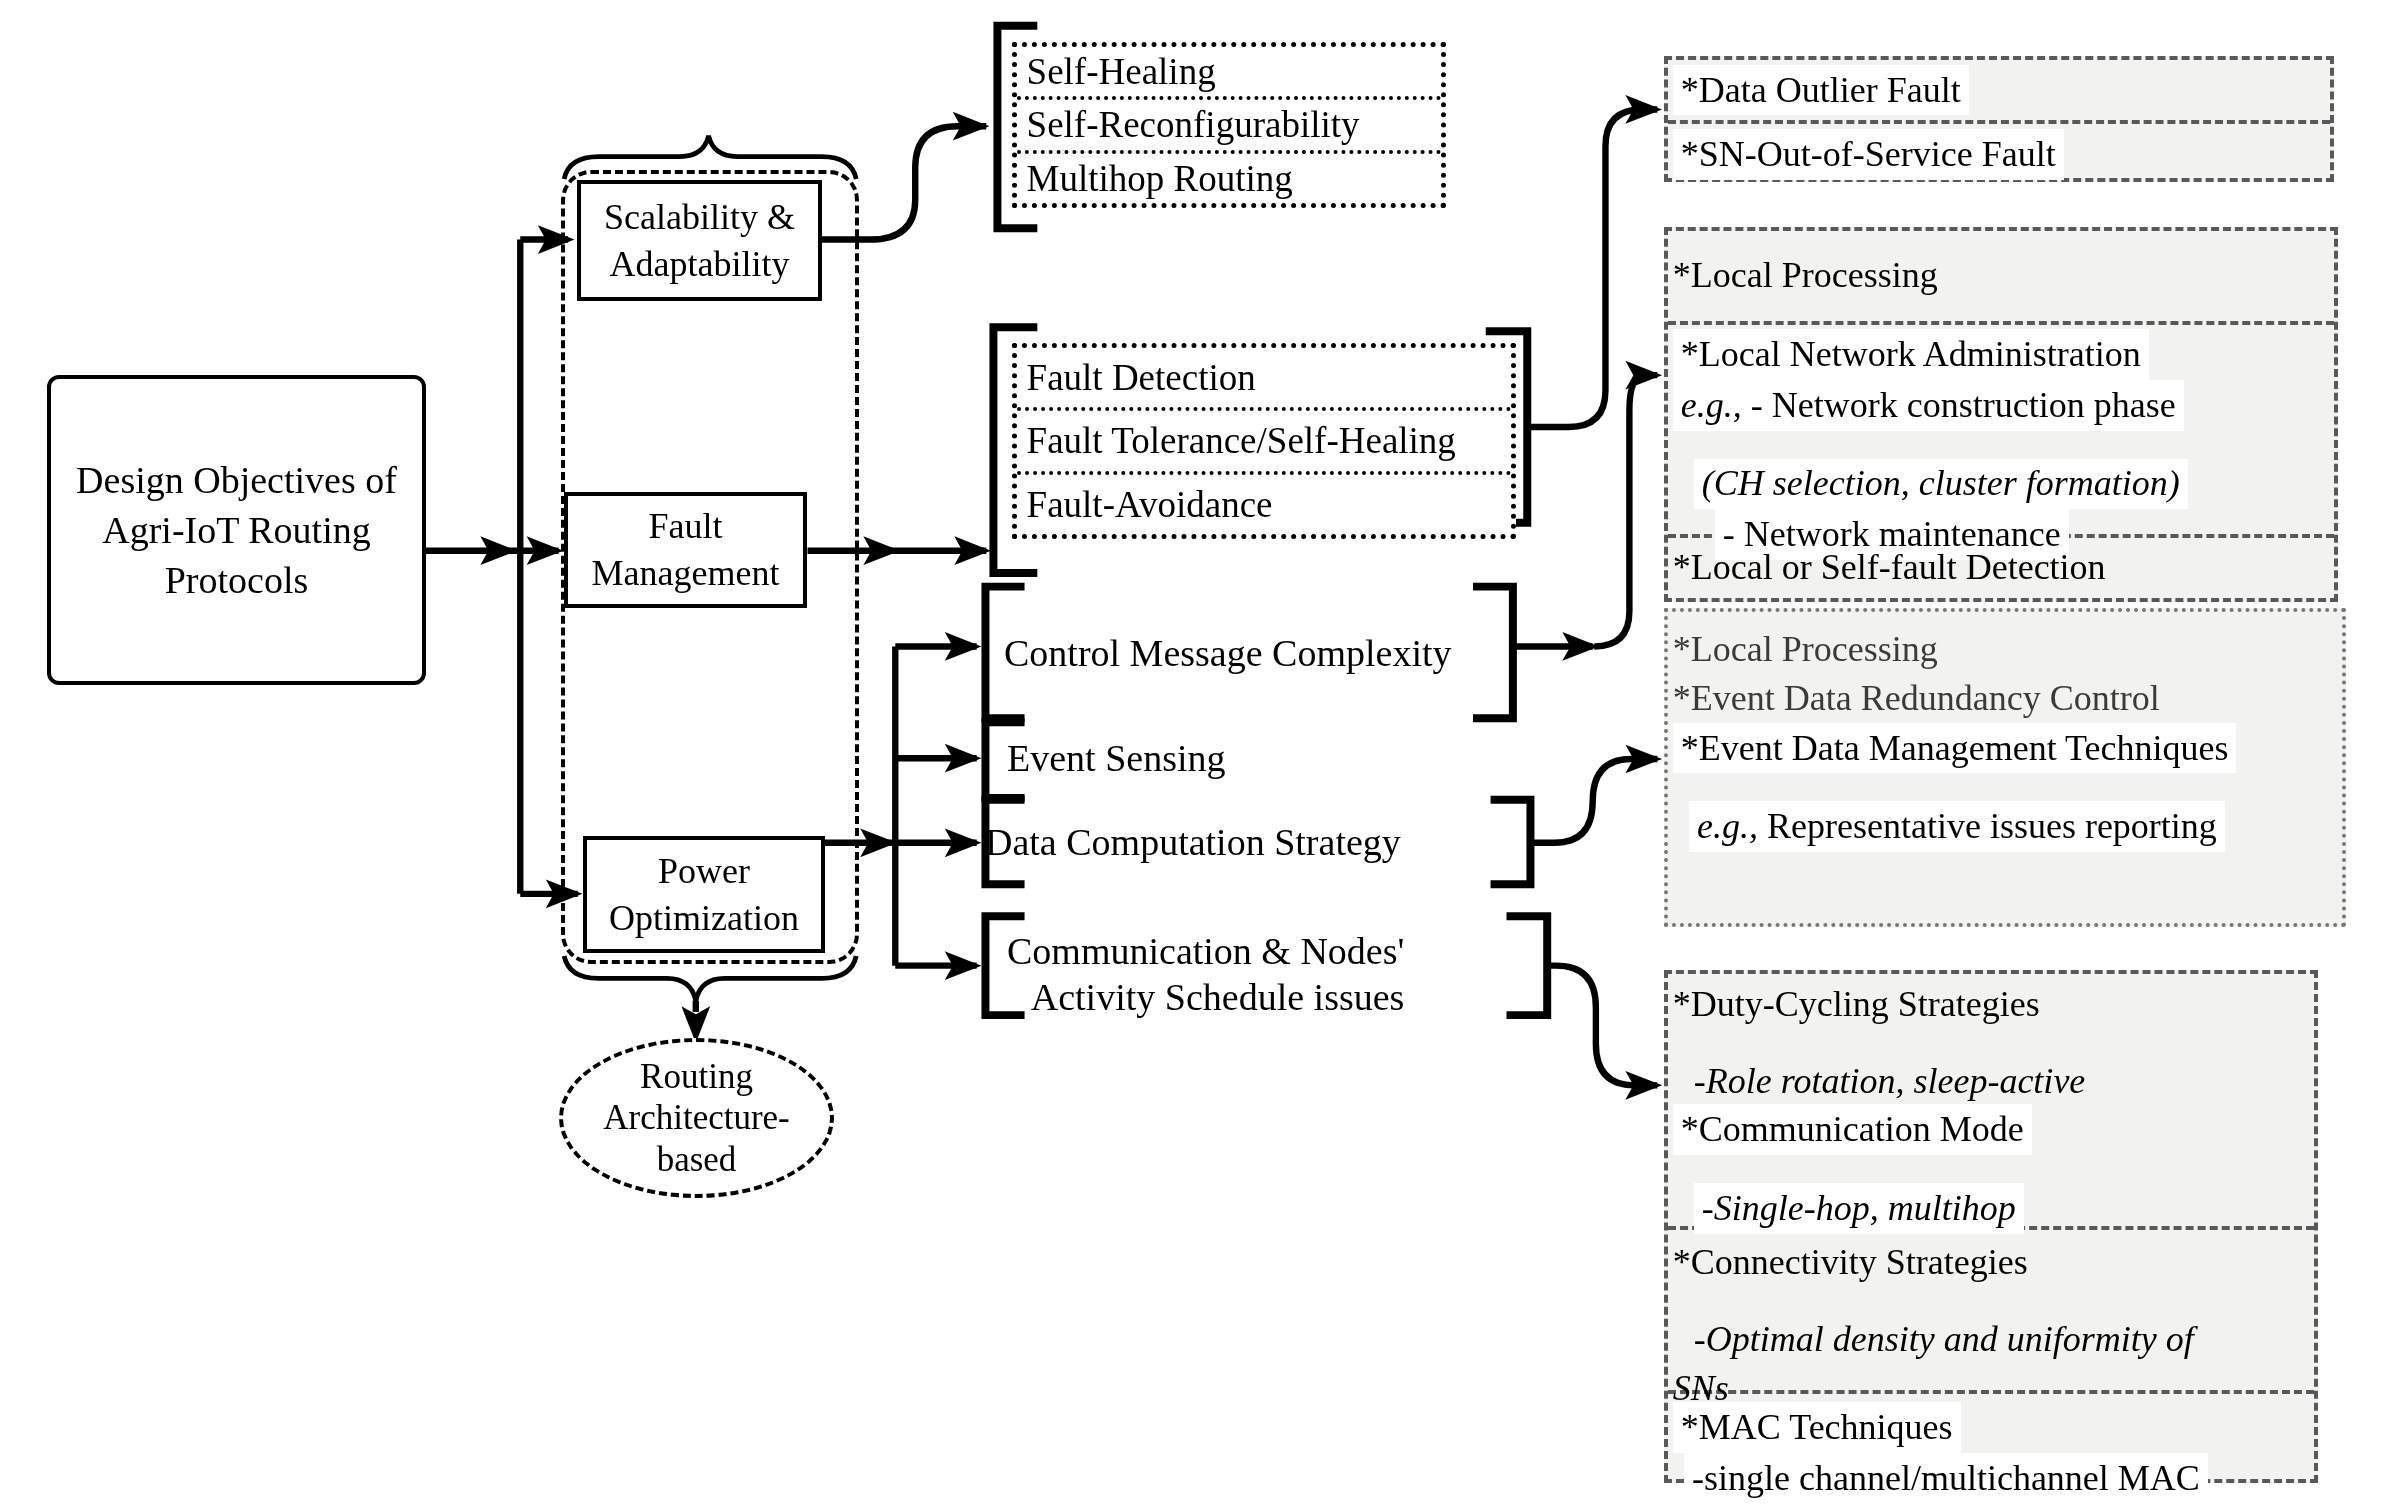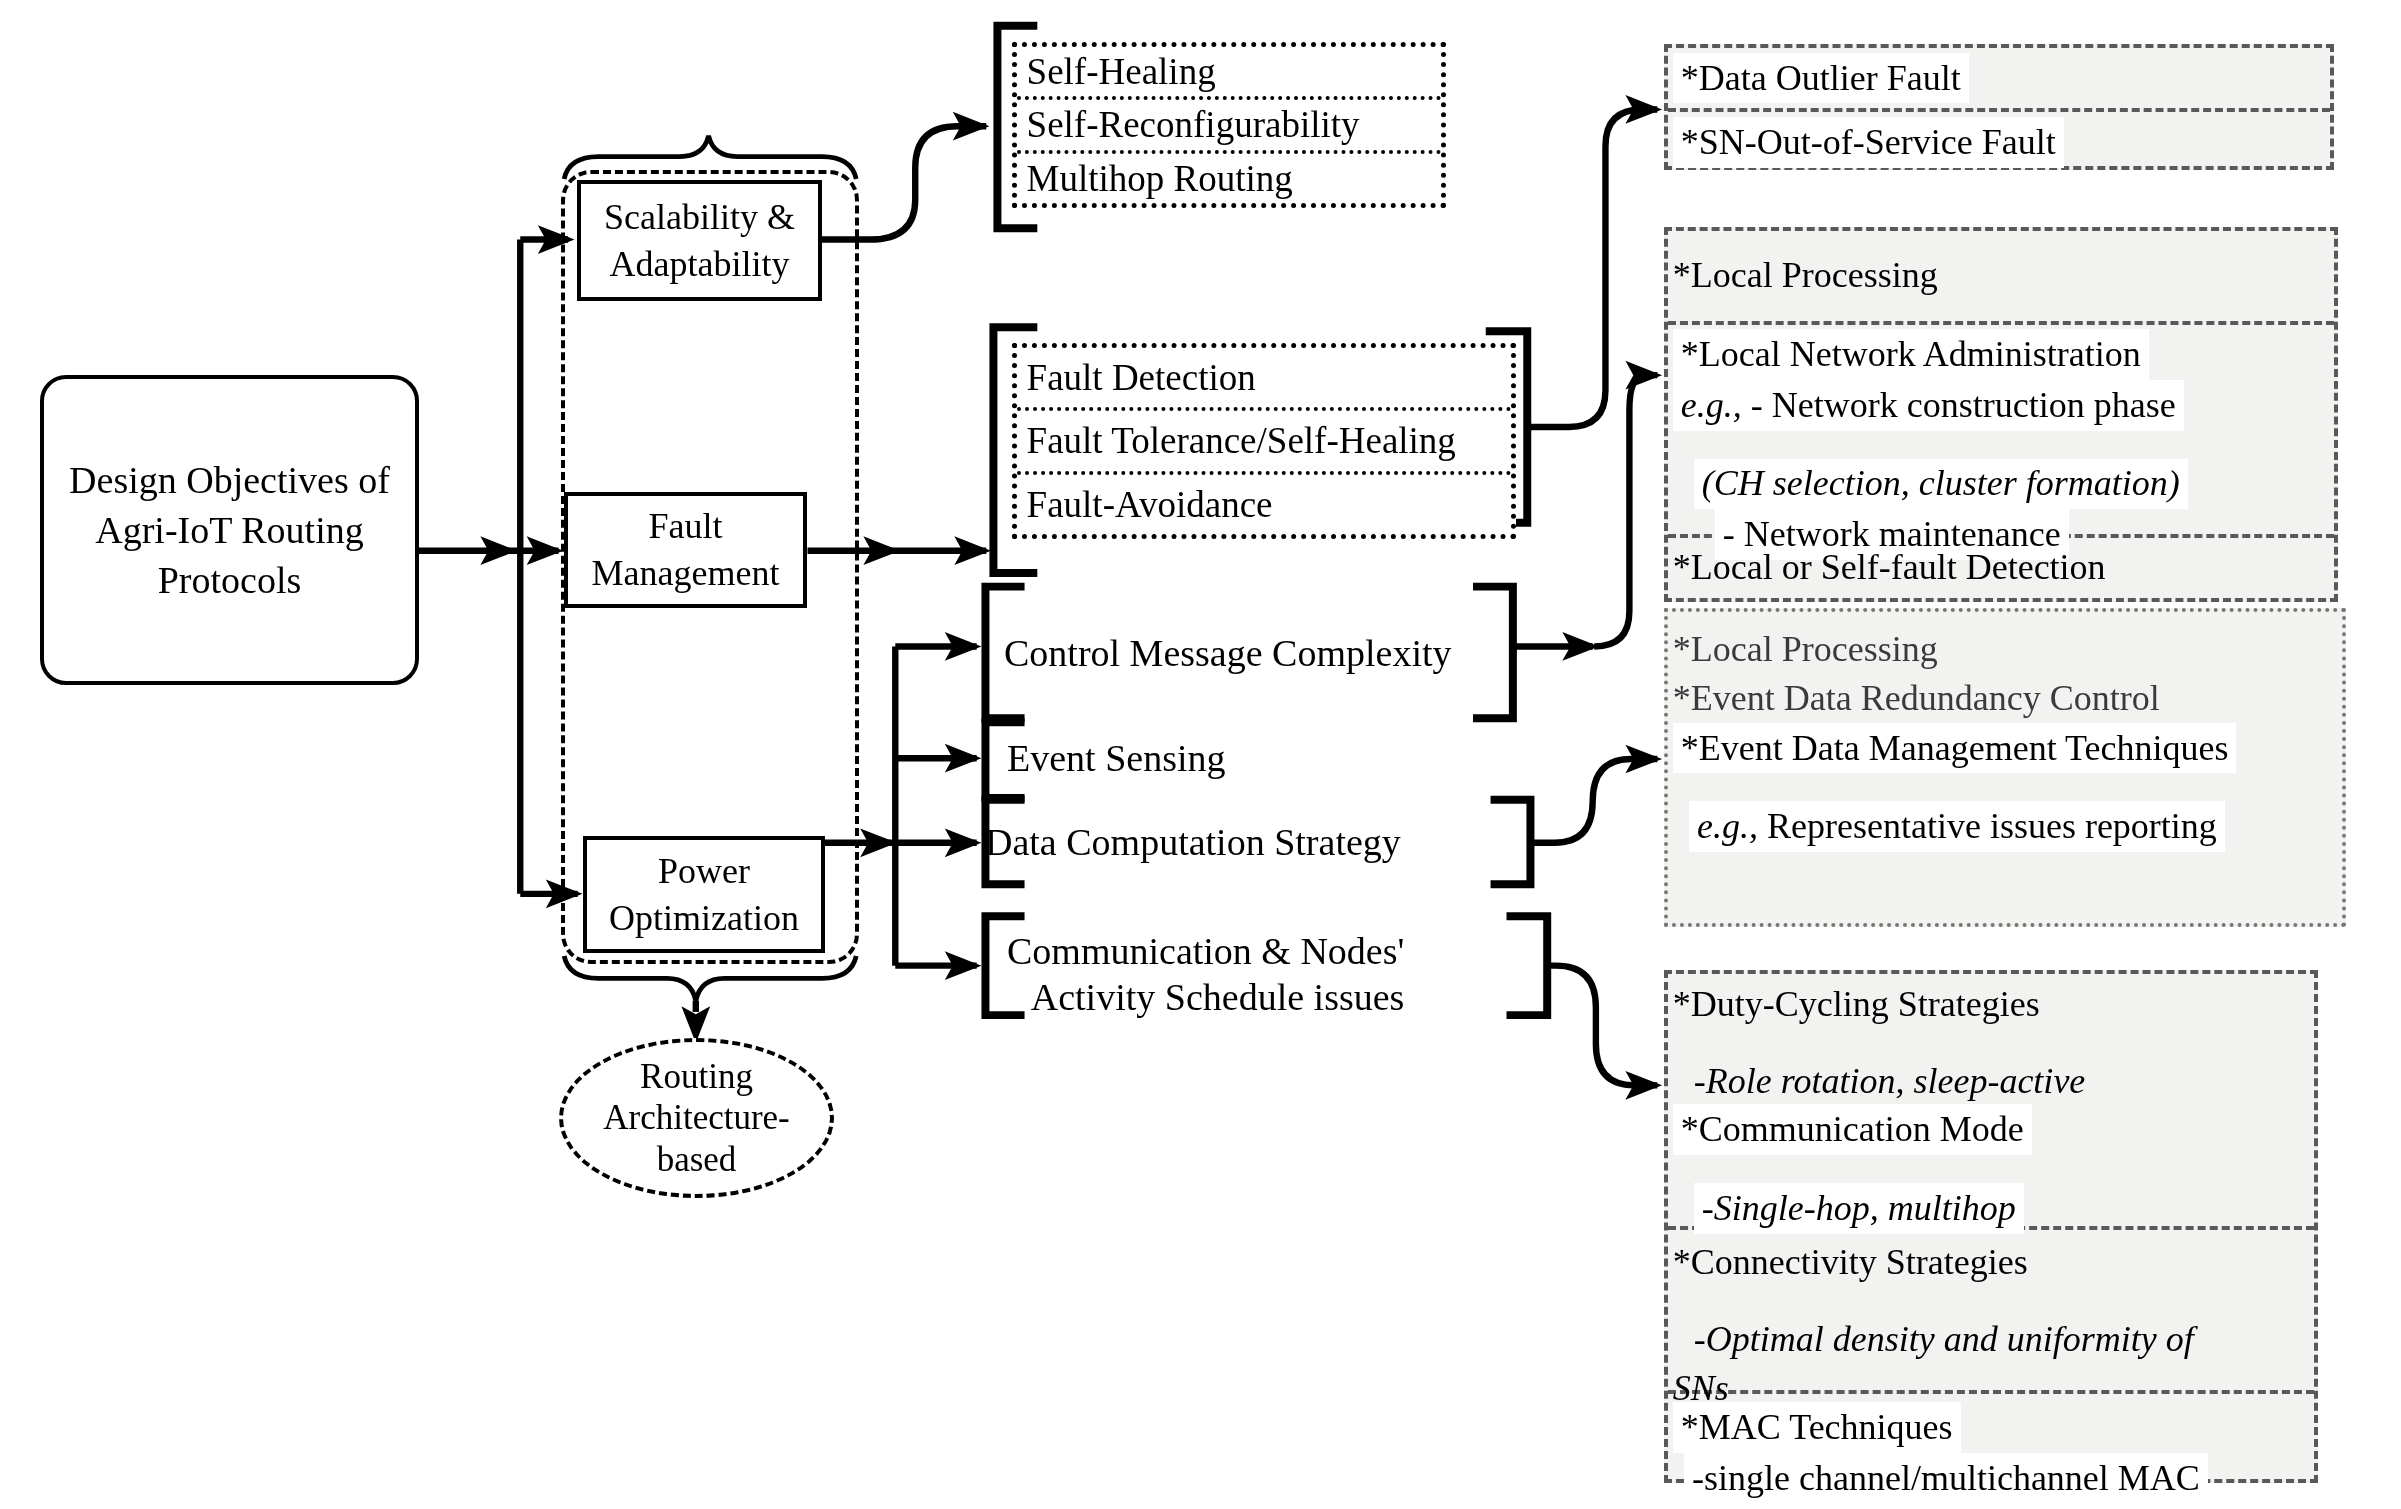--- a/index.html
+++ b/index.html
@@ -10,22 +10,22 @@
     font-family:"Liberation Serif", serif;
     color:#000;
     overflow:hidden;
   }
   .abs{position:absolute;box-sizing:border-box;}
   .wires{position:absolute;left:0;top:0;z-index:1;}
   .node{z-index:2;}
 
   
   .title-box{
-    left:40px;top:375px;width:379px;height:310px;
-    border:4.8px solid #000;border-radius:26px;
+    left:47px;top:375px;width:379px;height:310px;
+    border:4.8px solid #000;border-radius:12px;
     display:flex;flex-direction:column;justify-content:center;align-items:center;
     font-size:38px;line-height:1.32;text-align:center;background:#fff;
   }
 
   
   .obj-container{
     left:561px;top:170px;width:298px;height:794px;
     border:4px dashed #000;border-radius:30px;
   }
   .solid-box{
@@ -65,21 +65,21 @@
   .lbl-es{left:1007px;top:730px;height:57px;}
   .lbl-dcs{left:985px;top:812px;height:61px;}
   .lbl-comm{left:1007px;top:926px;height:96px;align-items:flex-end;}
 
   
   .panel{
     background:#f2f2f0;border:4.8px dashed #595959;
     font-size:36px;line-height:49px;color:#000;
   }
   .panel .sec + .sec{border-top:4.8px dashed #595959;}
-  .panel-fault-types{left:1664px;top:44px;width:670px;height:126px;display:flex;flex-direction:column;}
+  .panel-fault-types{left:1664px;top:56px;width:670px;height:126px;display:flex;flex-direction:column;}
   .panel-fault-types .sec{flex:1;display:flex;align-items:center;padding-left:4.8px;}
   .panel-fault-mgmt{left:1664px;top:227px;width:674px;height:375px;}
   .panel-computation{left:1664px;top:608px;width:682px;height:319px;border:4.8px dotted #767674;padding-top:12.8px;}
   .panel-schedule{left:1664px;top:970px;width:654px;height:513px;}
   .sec{padding:4.8px 0 4.8px 4.8px;}
   .sec-s1{height:80px;display:flex;align-items:center;}
   .sec-s2{height:200px;}
   .sec-s3{}
   .p-line{display:block;}
   .hl{background:#ffffff;padding:0.8px 8px;display:inline-block;}

